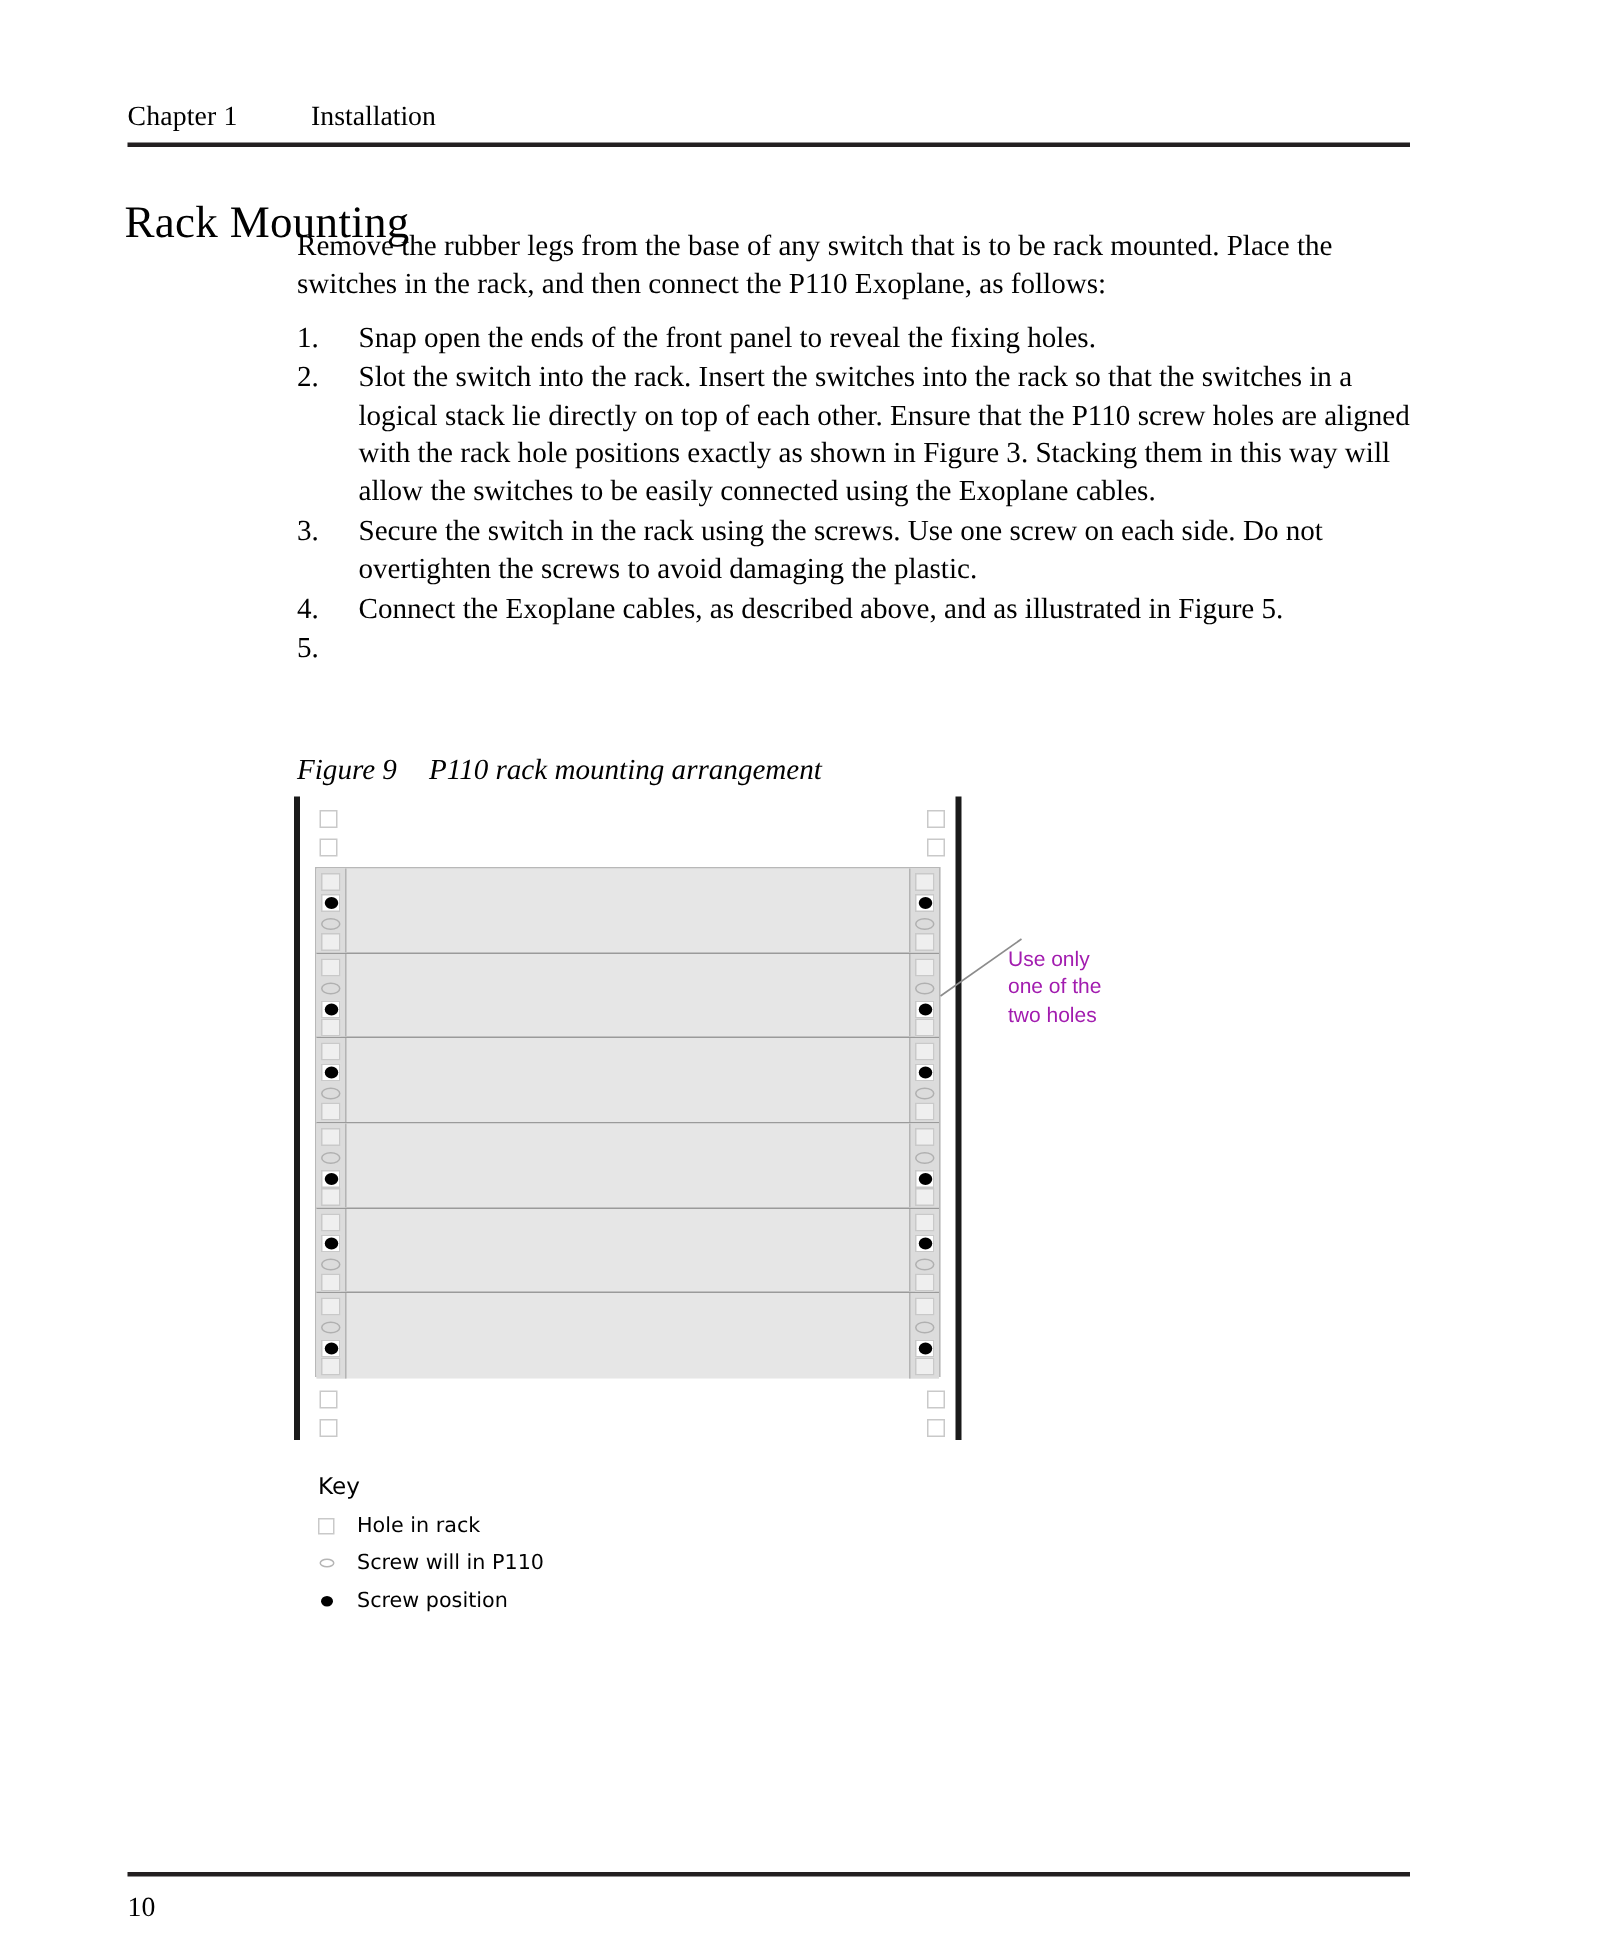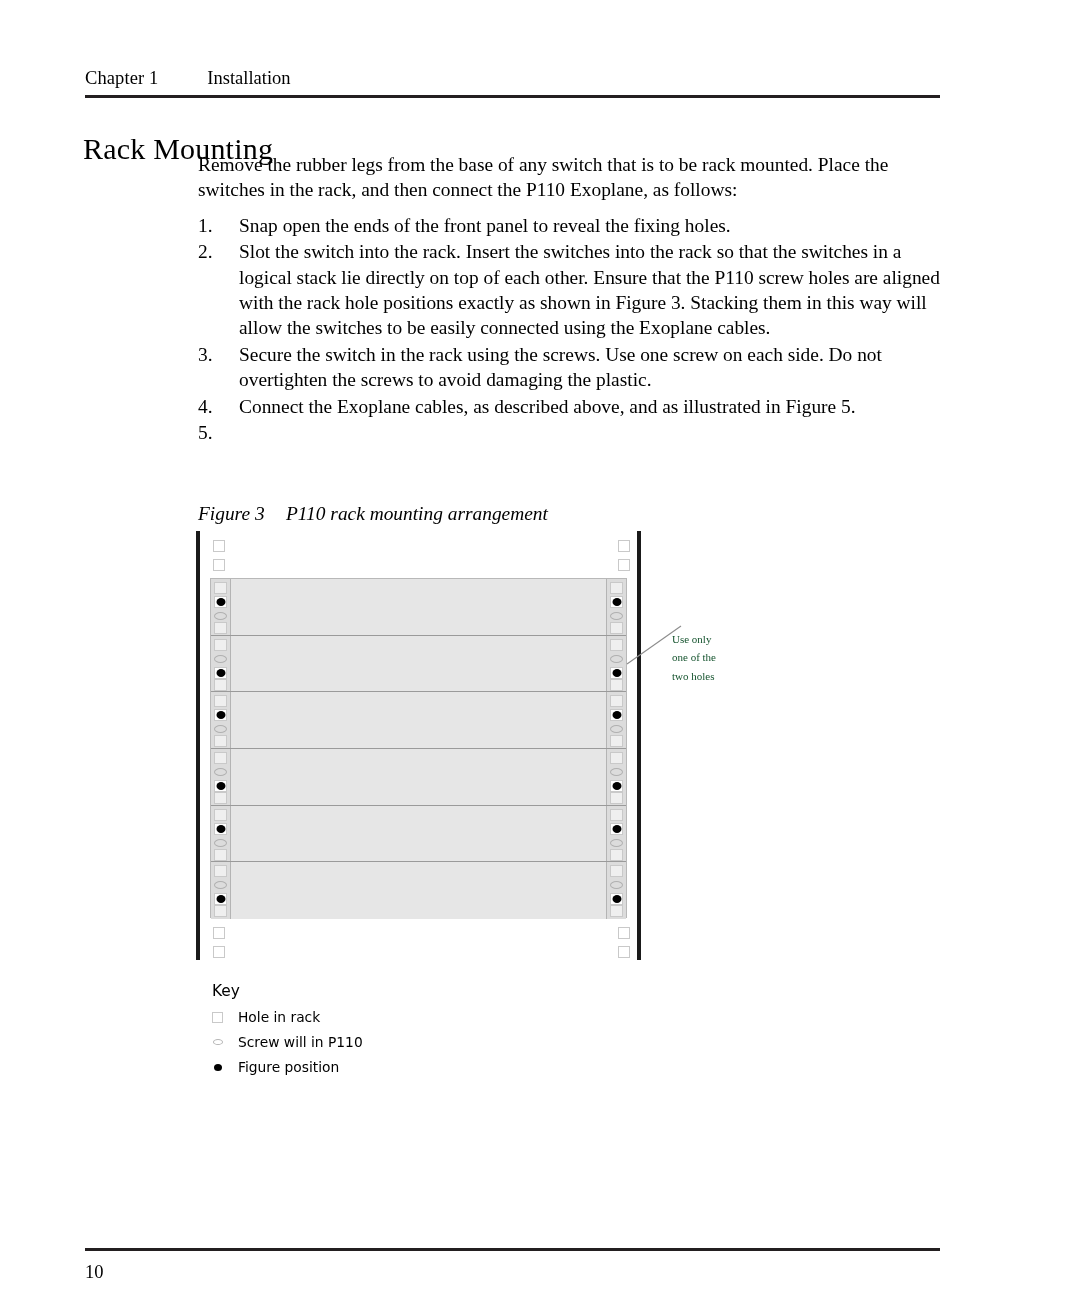--- a/index.html
+++ b/index.html
@@ -114,22 +114,22 @@
   }
   .slot.screw::after{
     content:""; position:absolute; left:50%; top:50%;
     width:9px; height:8px; background:#000000;
     border-radius:50%; transform:translate(-50%,-50%);
   }
 
   
   .callout-text{
     position:absolute; left:672px; top:630px;
-    font-family:Liberation Serif, serif;
-    font-size:11px; line-height:18.4px; color:#14532d;
+    font-family:Liberation Sans, sans-serif;
+    font-size:14px; line-height:18.4px; color:#a21caf;
     white-space:pre-line;
   }
   .callout-line{
     position:absolute; left:625px; top:620px;
     width:60px; height:50px; pointer-events:none;
   }
 
   
   .key{
     position:absolute; left:212px; top:982px;
@@ -199,21 +199,21 @@
       <span class="num">4.</span>
       <span>Connect the Exoplane cables, as described above, and as illustrated in Figure 5.</span>
     </li>
     <li>
       <span class="num">5.</span>
     </li>
   </ol>
 </div>
 
 <div class="fig-caption">
-  <span class="fc-label">Figure 3</span>
+  <span class="fc-label">Figure 9</span>
   <span>P110 rack mounting arrangement</span>
 </div>
 
 <div class="figure">
   <div class="rack-rail rail-left"></div>
   <div class="rack-rail rail-right"></div>
   <div id="rack-holes-top">
       <div class="rack-hole" style="left: 17px; top: 9px;"></div>
       <div class="rack-hole" style="left: 422px; top: 9px;"></div>
       <div class="rack-hole" style="left: 17px; top: 28px;"></div>
@@ -334,20 +334,20 @@
     <span class="key-sym">
         <span class="ks-ellipse"></span>
       </span>
     <span>Screw will in P110</span>
   </div>
 
   <div class="key-row">
     <span class="key-sym">
         <span class="ks-dot"></span>
       </span>
-    <span>Figure position</span>
+    <span>Screw position</span>
   </div>
 </div>
 
 <div class="footer-rule"></div>
 <div class="footer">
   <span>10</span>
 </div>
 
 </body></html>

